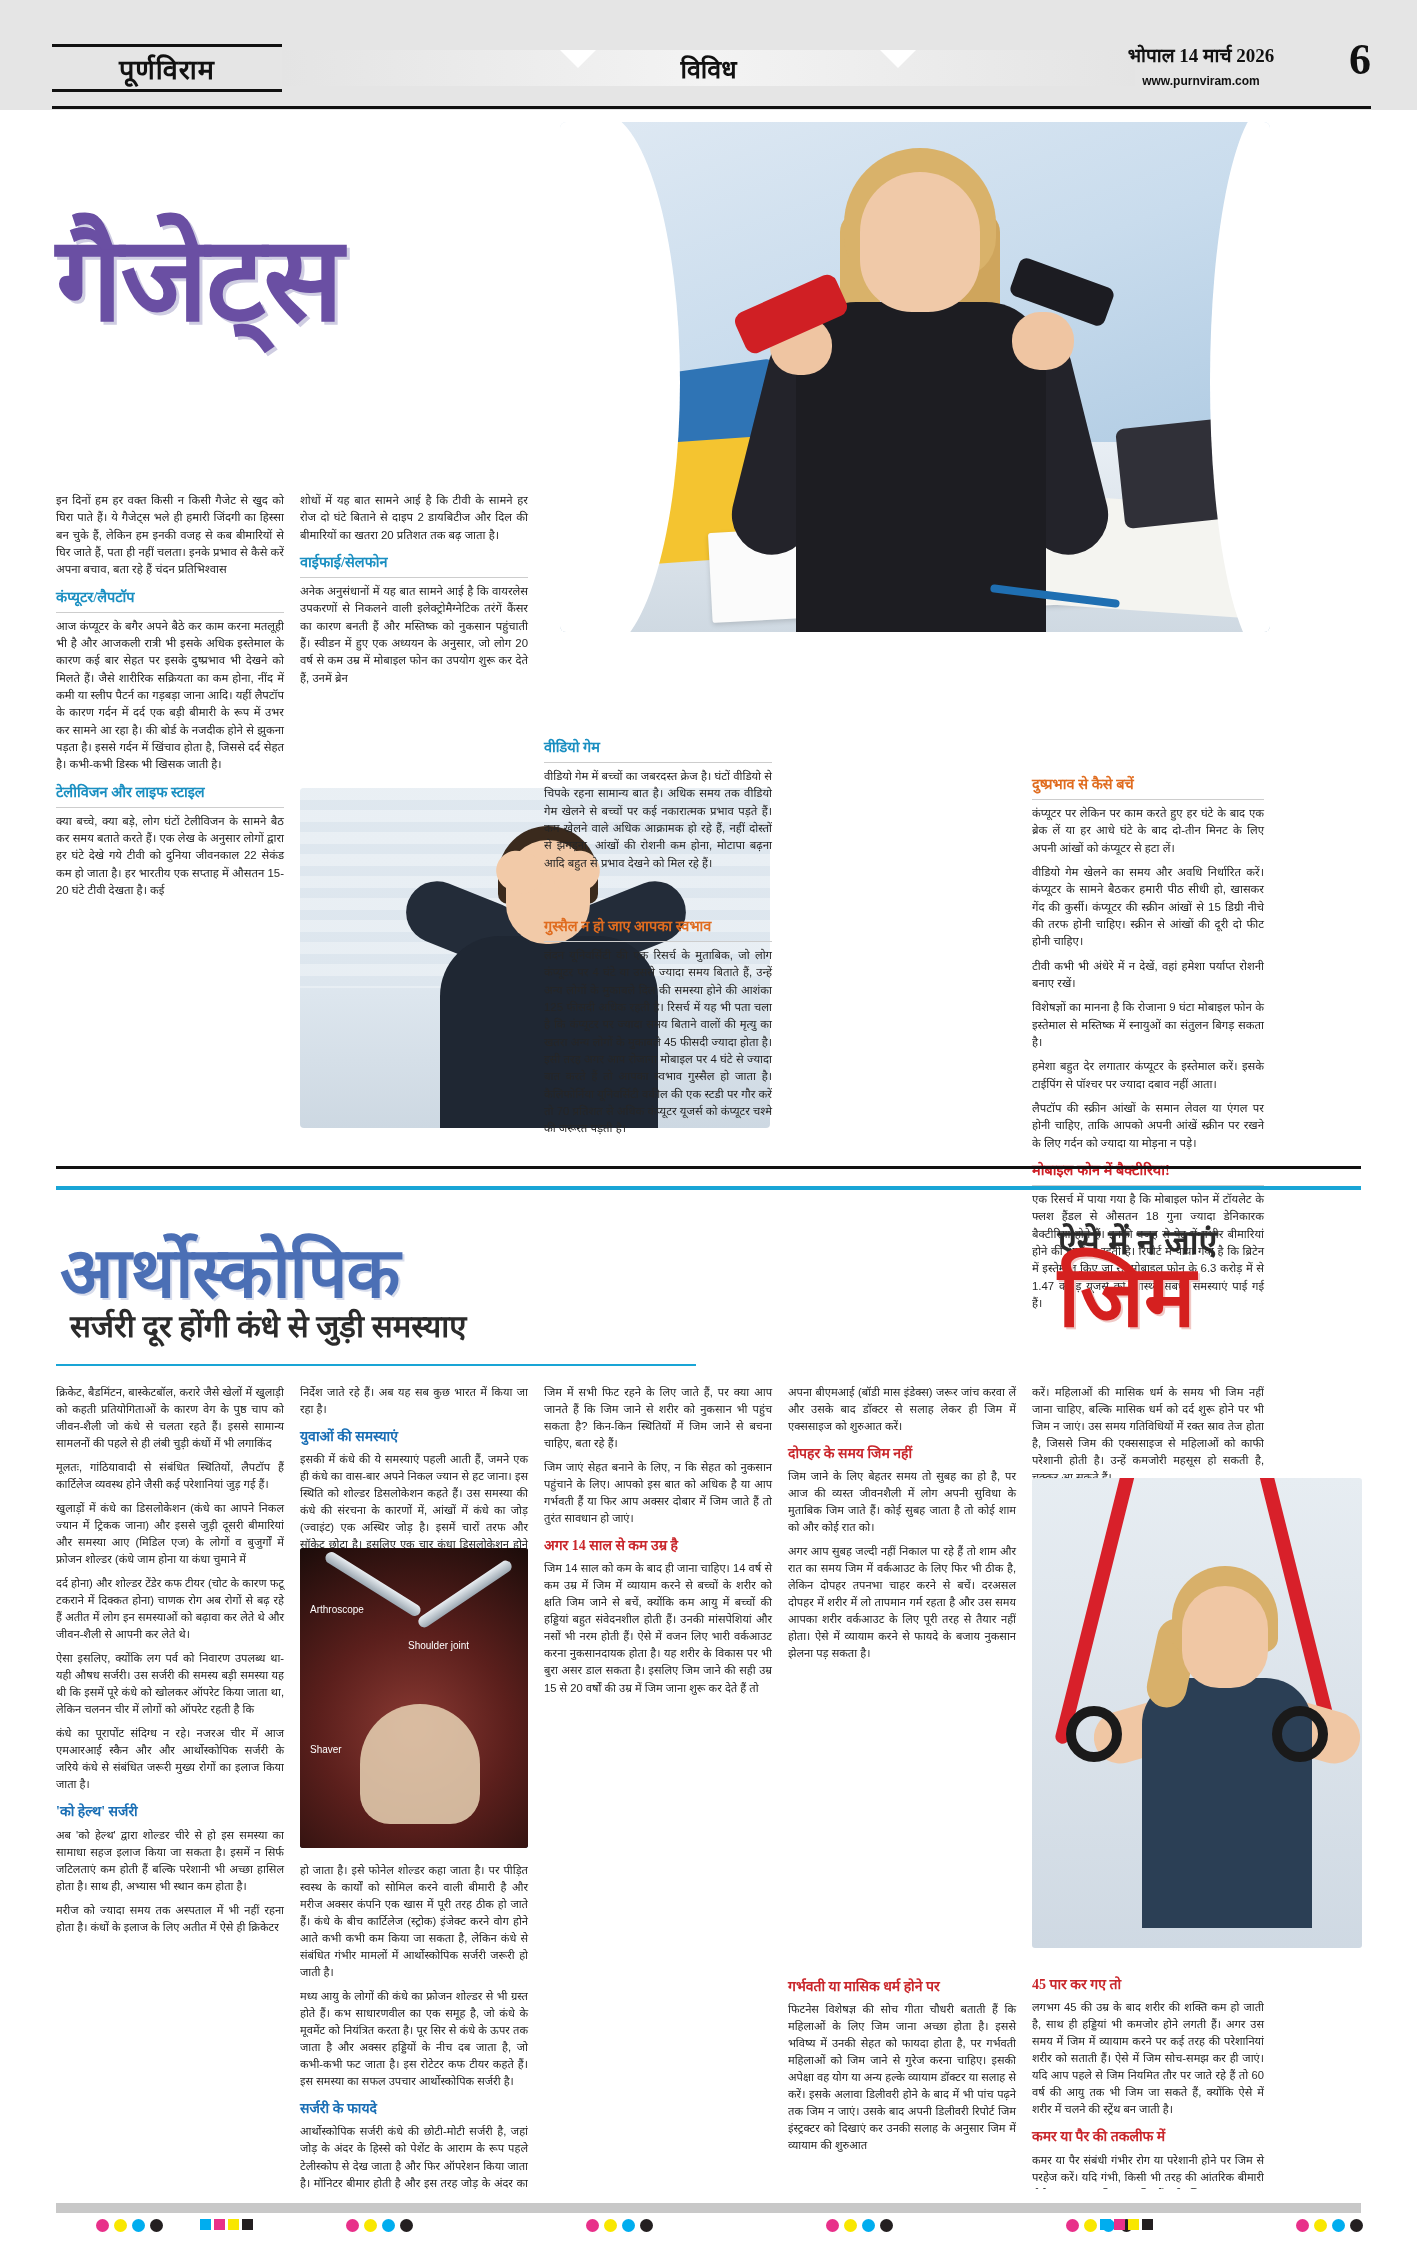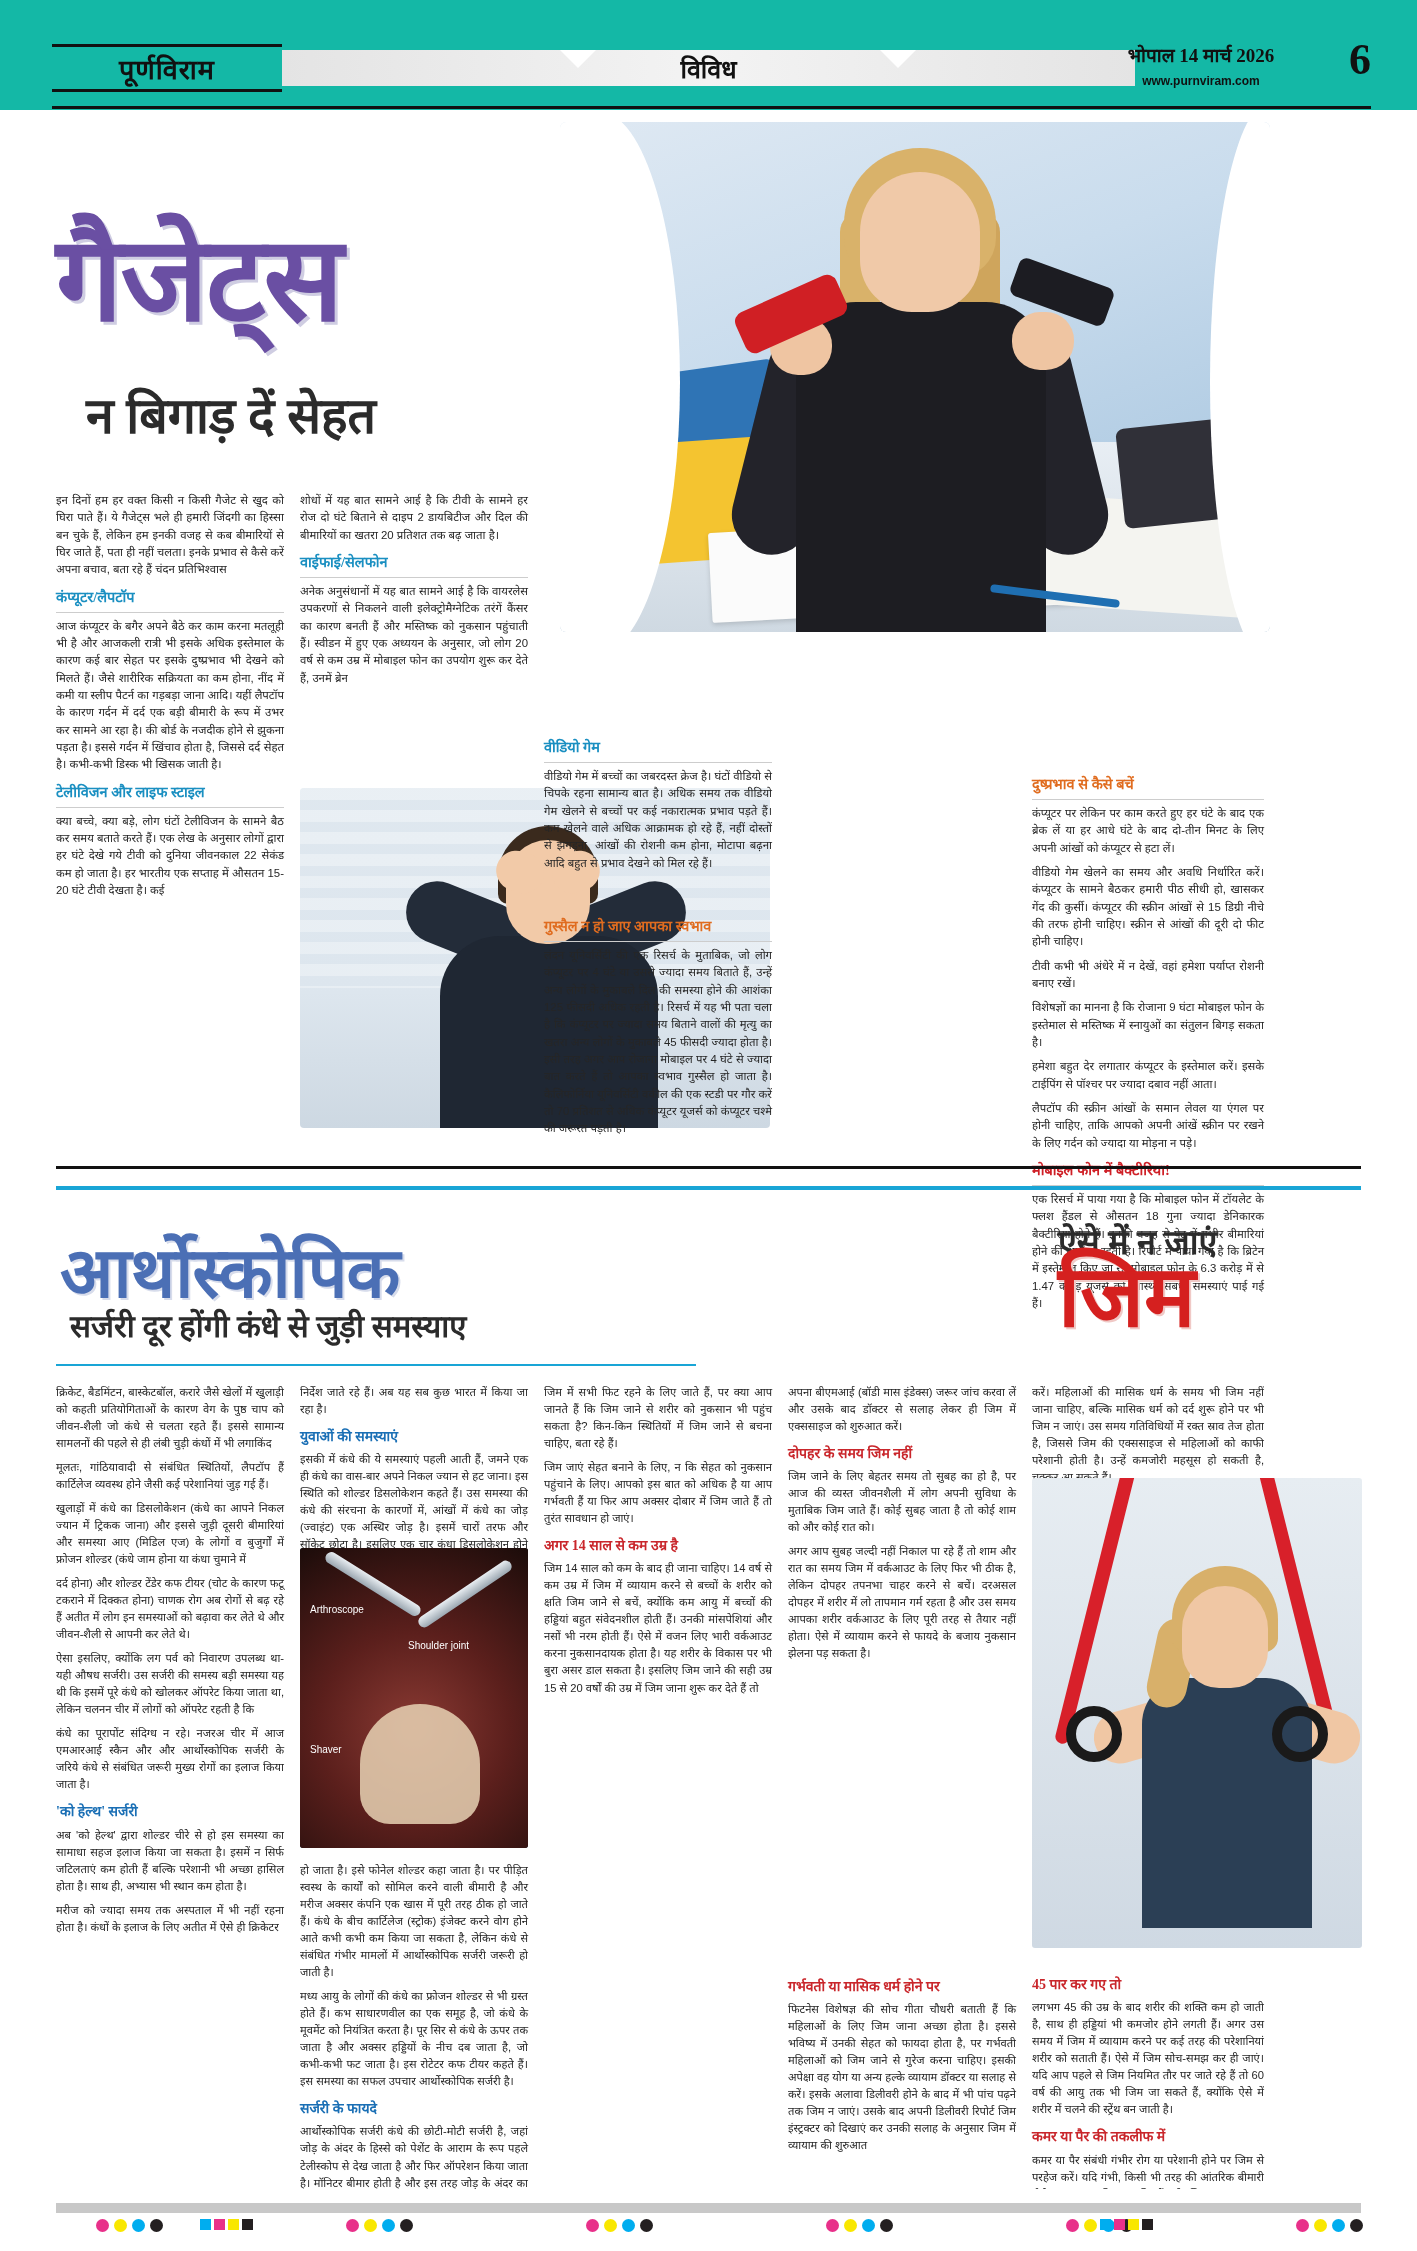--- a/index.html
+++ b/index.html
@@ -8,21 +8,21 @@
     font-family: "Liberation Sans", sans-serif;
     -webkit-font-smoothing: antialiased;
   }
   .page {
     width:1417px; height:2251px; position:relative; margin:0 auto;
     background:#ffffff; overflow:hidden;
   }
   
   .masthead {
     position:absolute; left:0; top:0; width:1417px; height:110px;
-    background:#14b8a6;
+    background:#e5e5e5;
   }
   .mast-left {
     position:absolute; left:52px; top:44px; width:230px; height:48px;
     border-top:3px solid #111; border-bottom:3px solid #111;
     display:flex; align-items:center; justify-content:center;
   }
   .mast-left .logo {
     font-family:"Liberation Serif", serif; font-weight:bold; font-size:27px;
     letter-spacing:1px; color:#111;
   }
@@ -407,21 +407,20 @@
       <div class="hand-l"></div>
       <div class="hand-r"></div>
       <div class="phone-red"></div>
       <div class="phone-red2"></div>
       <div class="pen"></div>
       <div class="curve-mask"></div>
       <div class="curve-mask-b"></div>
     </div>
 
     <div class="head-gadgets">गैजेट्स</div>
-    <div class="head-sub">न बिगाड़ दें सेहत</div>
 
     <div class="col tcol1">
       <p>इन दिनों हम हर वक्त किसी न किसी गैजेट से खुद को घिरा पाते हैं। ये गैजेट्स भले ही हमारी जिंदगी का हिस्सा बन चुके हैं, लेकिन हम इनकी वजह से कब बीमारियों से घिर जाते हैं, पता ही नहीं चलता। इनके प्रभाव से कैसे करें अपना बचाव, बता रहे हैं चंदन प्रतिभिश्वास</p>
       <div class="sub-h">कंप्यूटर/लैपटॉप</div>
       <div class="sub-h-rule"></div>
       <p>आज कंप्यूटर के बगैर अपने बैठे कर काम करना मतलूही भी है और आजकली रात्री भी इसके अधिक इस्तेमाल के कारण कई बार सेहत पर इसके दुष्प्रभाव भी देखने को मिलते हैं। जैसे शारीरिक सक्रियता का कम होना, नींद में कमी या स्लीप पैटर्न का गड़बड़ा जाना आदि। यहीं लैपटॉप के कारण गर्दन में दर्द एक बड़ी बीमारी के रूप में उभर कर सामने आ रहा है। की बोर्ड के नजदीक होने से झुकना पड़ता है। इससे गर्दन में खिंचाव होता है, जिससे दर्द सेहत है। कभी-कभी डिस्क भी खिसक जाती है।</p>
       <div class="sub-h">टेलीविजन और लाइफ स्टाइल</div>
       <div class="sub-h-rule"></div>
       <p>क्या बच्चे, क्या बड़े, लोग घंटों टेलीविजन के सामने बैठ कर समय बताते करते हैं। एक लेख के अनुसार लोगों द्वारा हर घंटे देखे गये टीवी को दुनिया जीवनकाल 22 सेकंड कम हो जाता है। हर भारतीय एक सप्ताह में औसतन 15-20 घंटे टीवी देखता है। कई</p>
     </div>

